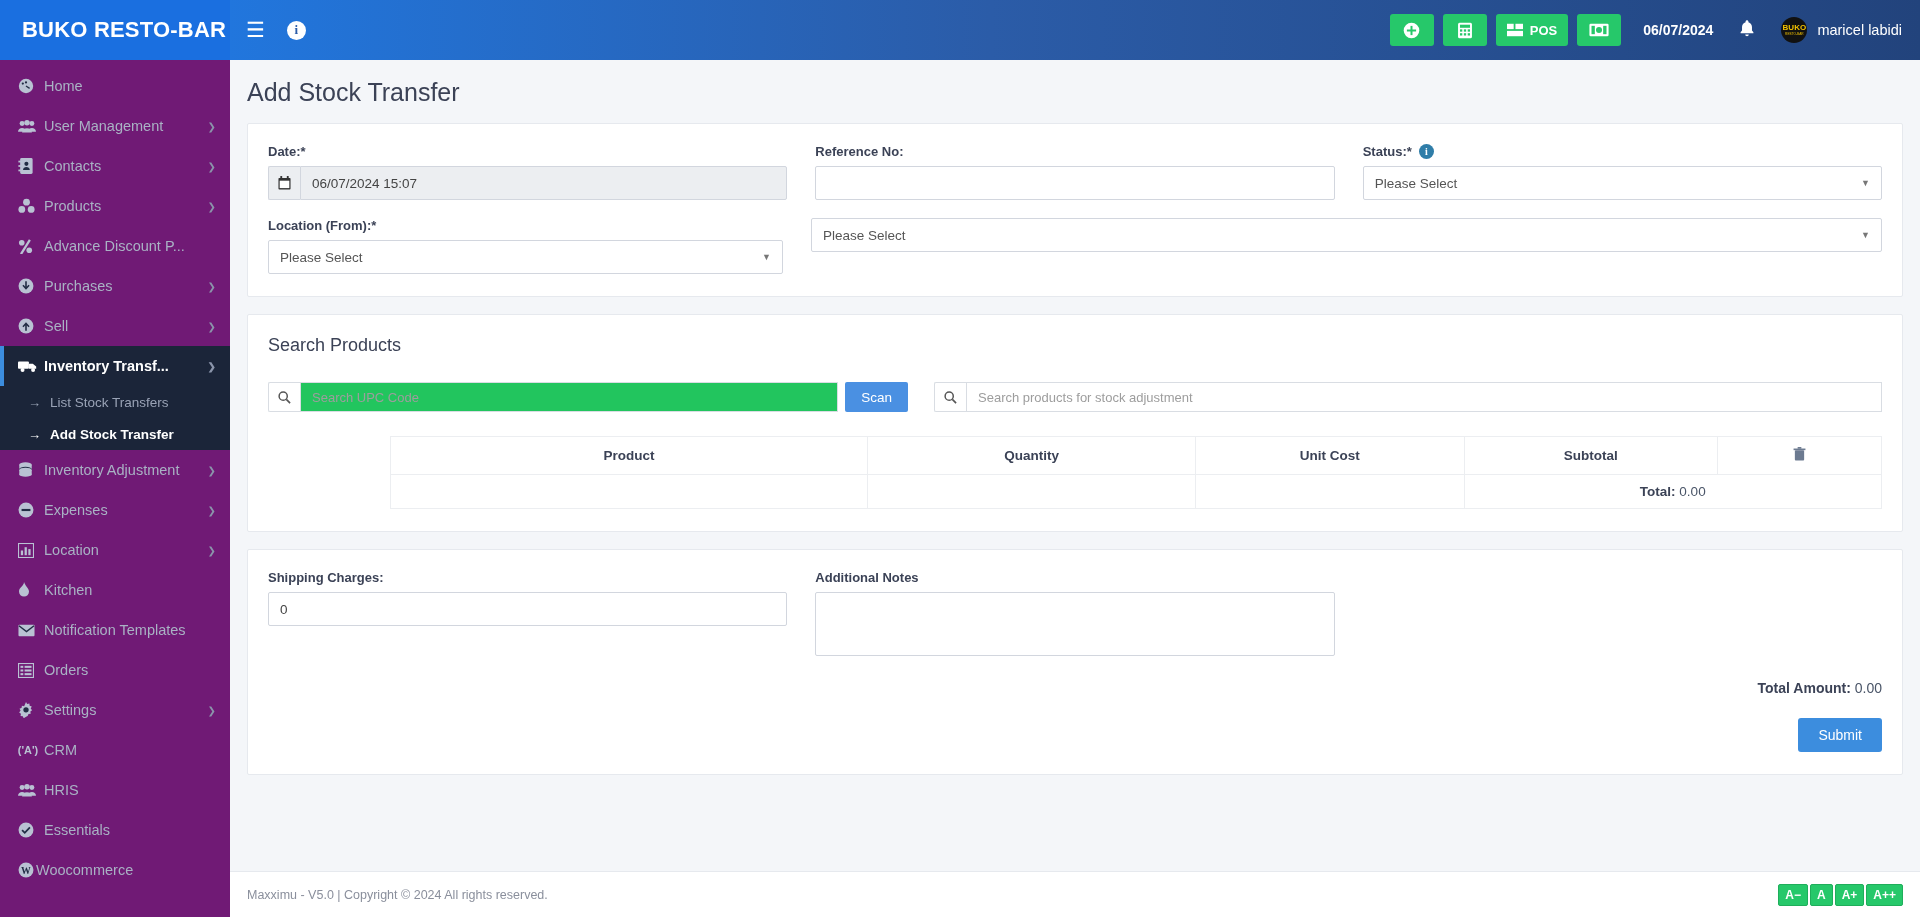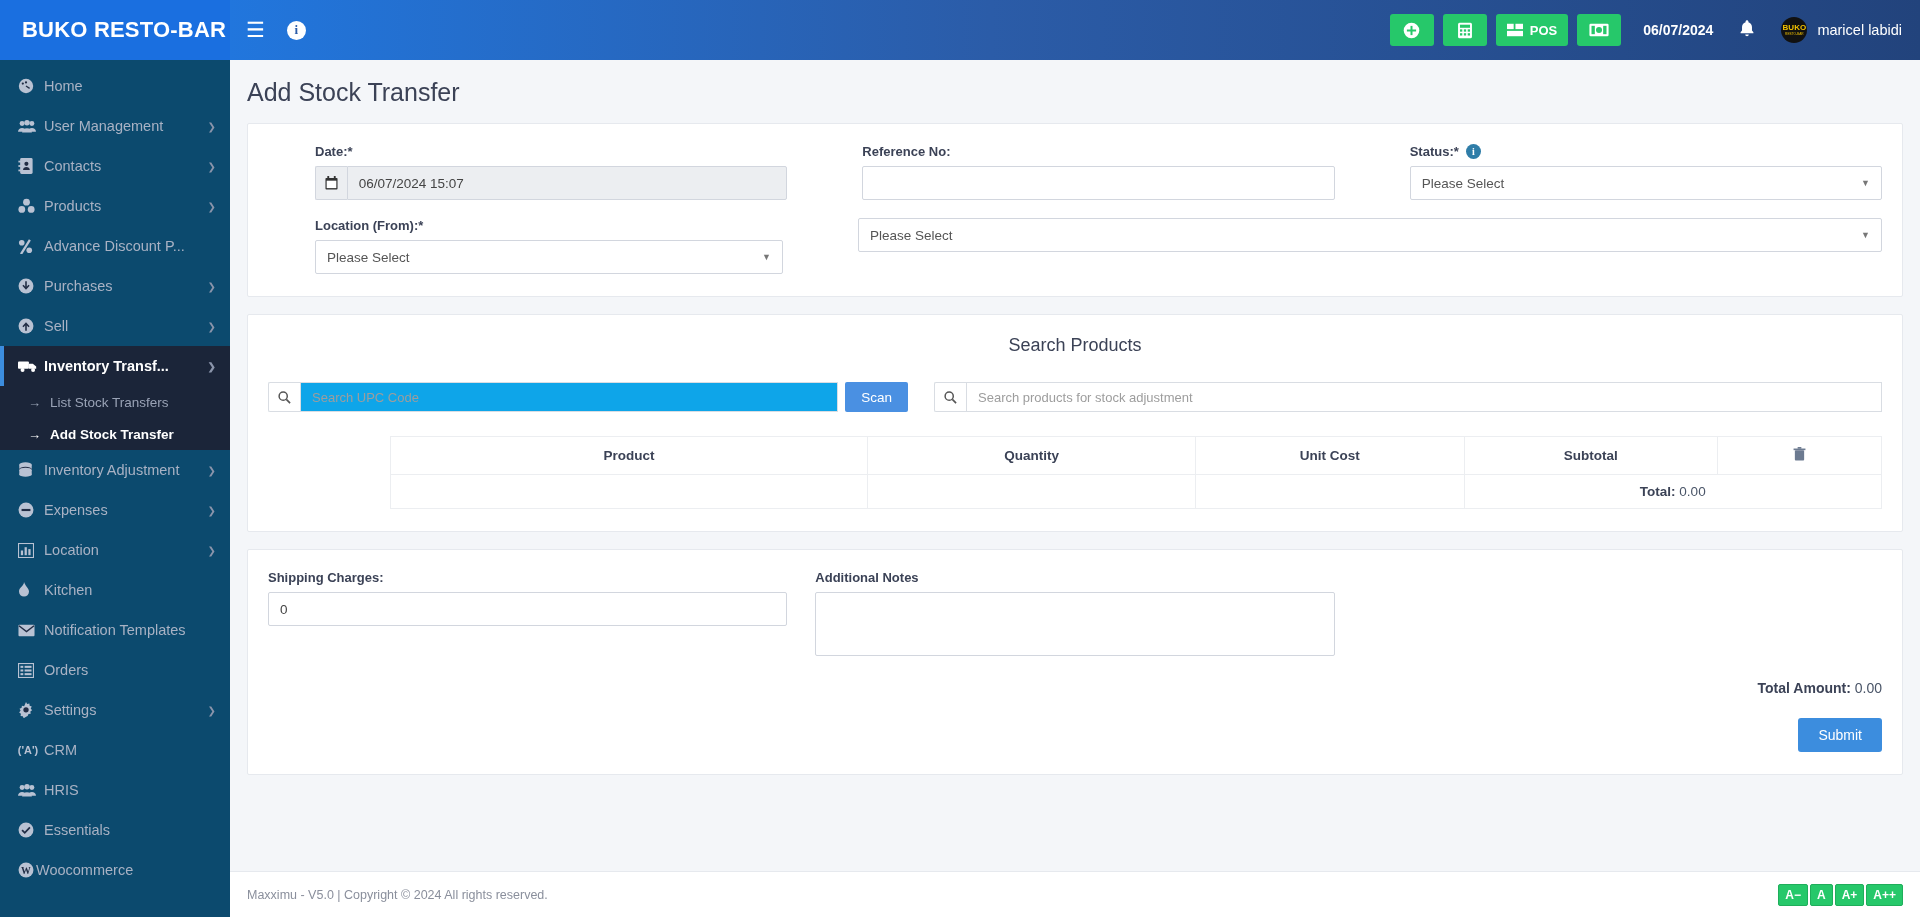--- a/index.html
+++ b/index.html
@@ -51,21 +51,21 @@
   }
   .avatar b { color: #f2c200; font-size: 8px; line-height: 8px; font-weight: 700; }
   .avatar i { color: #f2c200; font-size: 3.2px; line-height: 4px; font-style: normal; }
   .uname { color: #fff; font-size: 14.5px; margin-left: 10px; white-space: nowrap; }
 
   
   .body-wrap { display: flex; flex: 1; min-height: 0; }
 
   
   .sidebar {
-    width: 230px; flex: 0 0 230px; background: #0c4a6e;
+    width: 230px; flex: 0 0 230px; background: #701a75;
     overflow: hidden; padding-top: 6px;
   }
   .s-item {
     display: flex; align-items: center; height: 40px;
     padding: 0 14px 0 18px; color: #a9b2c4; font-size: 14.5px;
     cursor: pointer; position: relative; white-space: nowrap;
   }
   .s-item .s-ic {
     width: 26px; flex: 0 0 26px; display: flex; align-items: center;
     color: #b9c2d3; font-size: 15px;
@@ -88,21 +88,21 @@
   
   .main { flex: 1; min-width: 0; display: flex; flex-direction: column; background: #f4f6f9; }
   .content { flex: 1; overflow: hidden; padding: 0 0 0 0; }
   .page-title { font-size: 25px; color: #3b4256; font-weight: 400; padding: 18px 0 16px 17px; }
 
   .card { background: #fff; border: 1px solid #e6e9ee; border-radius: 2px; margin: 0 17px 17px 17px; }
   .card-pad { padding: 20px 20px 22px 20px; }
 
   .row { display: flex; gap: 28px; }
   .col { flex: 1; min-width: 0; }
-  .fg { margin-bottom: 18px; margin-left: 47px; }
+  .fg { margin-bottom: 18px; }
   .lbl { font-size: 13px; font-weight: 700; color: #3b4256; margin-bottom: 7px; display: flex; align-items: center; gap: 7px; }
   .info-i {
     width: 15px; height: 15px; border-radius: 50%; background: #2f7da8; color: #fff;
     font-size: 10px; font-weight: 700; display: inline-flex; align-items: center;
     justify-content: center; font-family: "Liberation Serif", serif;
   }
   .inp {
     height: 34px; width: 100%; border: 1px solid #d2d6de; border-radius: 2px;
     background: #fff; font-size: 13.5px; color: #444; padding: 0 11px;
     font-family: "Liberation Sans", sans-serif;
@@ -115,31 +115,31 @@
     color: #333; font-size: 13px; border-radius: 2px 0 0 2px;
   }
   .inp-grp .inp { border-radius: 0 2px 2px 0; background: #eceef1; color: #444; }
   .sel {
     height: 34px; width: 100%; border: 1px solid #d2d6de; border-radius: 2px;
     background: #fff; font-size: 13.5px; color: #555; padding: 0 11px;
     display: flex; align-items: center; justify-content: space-between; cursor: pointer;
   }
   .sel .cv { font-size: 9px; color: #777; }
 
-  .sec-title { font-size: 18px; color: #3b4256; font-weight: 400; margin-bottom: 26px; text-align: center; }
+  .sec-title { font-size: 18px; color: #3b4256; font-weight: 400; margin-bottom: 26px; }
 
   .search-row { display: flex; gap: 26px; align-items: flex-start; }
   .upc-wrap { flex: 0 0 640px; display: flex; }
   .srch-addon {
     width: 32px; height: 30px; border: 1px solid #d9dde3; border-right: none;
     background: #fff; display: flex; align-items: center; justify-content: center;
     color: #555; border-radius: 2px 0 0 2px;
   }
   .srch-inp {
-    flex: 1; height: 30px; border: 1px solid #d9dde3; background: #0ea5e9;
+    flex: 1; height: 30px; border: 1px solid #d9dde3; background: #22c55e;
     font-size: 13px; padding: 0 11px; color: #444;
     font-family: "Liberation Sans", sans-serif;
   }
   .srch-inp::placeholder { color: #9d9d9d; }
   .scan-btn {
     height: 30px; background: #4a90e2; color: #fff; border: none;
     padding: 0 16px; font-size: 13.5px; cursor: pointer; border-radius: 2px;
     margin-left: 7px; font-family: "Liberation Sans", sans-serif;
   }
   .prod-wrap { flex: 1; display: flex; }

